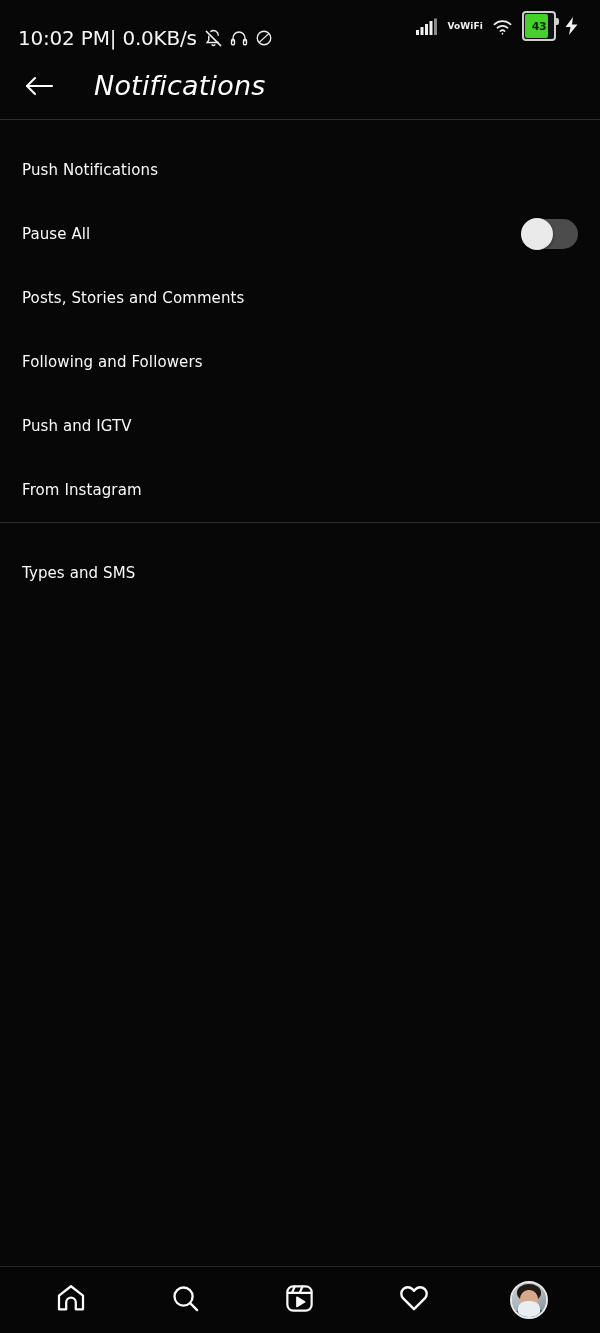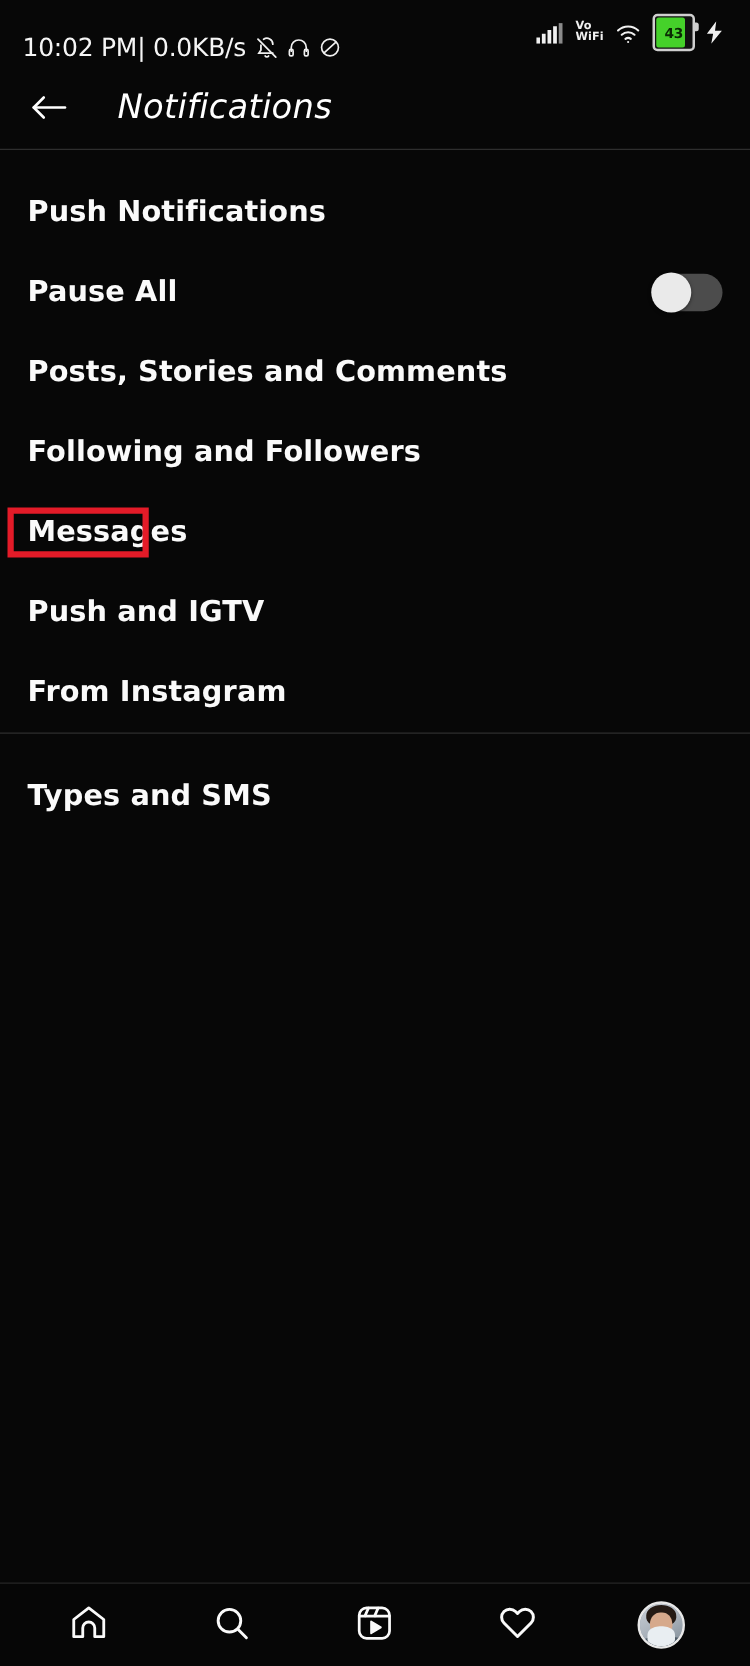--- a/index.html
+++ b/index.html
@@ -28,21 +28,21 @@
   .sb-left { display:flex; align-items:center; gap:7px;margin-top:24px; }
   .sb-time {
     font-size:20px; font-weight:500;
     letter-spacing:-0.2px; white-space:nowrap;
     color:#f5f5f5;
   }
   .sb-right { display:flex; align-items:center; gap:9px; }
   .sb-icon { display:flex; align-items:center; }
 
   .vowifi {
-    display:flex; flex-direction:column;
+    display:flex; flex-direction:row;
     line-height:1.0; font-size:9px;
     font-weight:700; color:#f0f0f0;
     letter-spacing:0.1px;
   }
   .battery {
     position:relative;
     width:34px; height:30px;
     border:2px solid #cfcfcf; border-radius:4px;
     display:flex; align-items:center; justify-content:center;
     background:#111;
@@ -88,22 +88,22 @@
   .content { flex:1 1 auto; overflow:hidden; }
   .section { padding:0; }
   .row {
     height:64px;
     display:flex; align-items:center;
     justify-content:space-between;
     padding:0 22px;
     position:relative;
   }
   .row-label {
-    font-size:23px; color:#fafafa;
-    letter-spacing:0.1px; font-weight:700;
+    font-size:15px; color:#fafafa;
+    letter-spacing:0.1px; font-weight:400;
     white-space:nowrap;
   }
   .row.header-row .row-label { color:#fafafa; }
 
   
   .row.highlighted .hl-box {
     position:absolute;
     left:6px; top:12px;
     width:113px; height:40px;
     border:5px solid #e31b28;
@@ -265,24 +265,20 @@
       </div>
 
       <div class="row">
         <span class="row-label">Posts, Stories and Comments</span>
       </div>
 
       <div class="row">
         <span class="row-label">Following and Followers</span>
       </div>
 
-      <div class="row highlighted">
-        <span class="row-label">Messages</span>
-        <span class="hl-box" style="border-color: rgb(227, 27, 40);"></span>
-      </div>
 
       <div class="row">
         <span class="row-label">Push and IGTV</span>
       </div>
 
 
       <div class="row">
         <span class="row-label">From Instagram</span>
       </div>
     </div>

